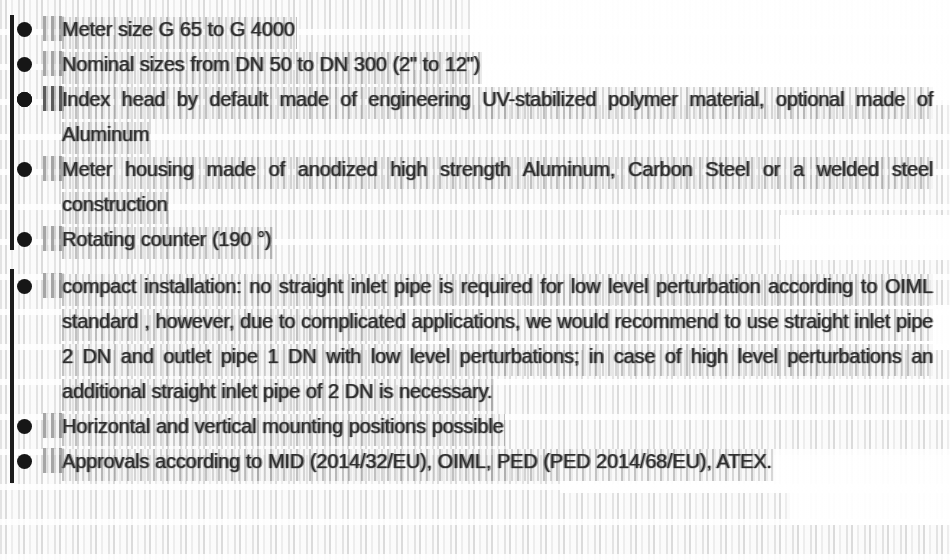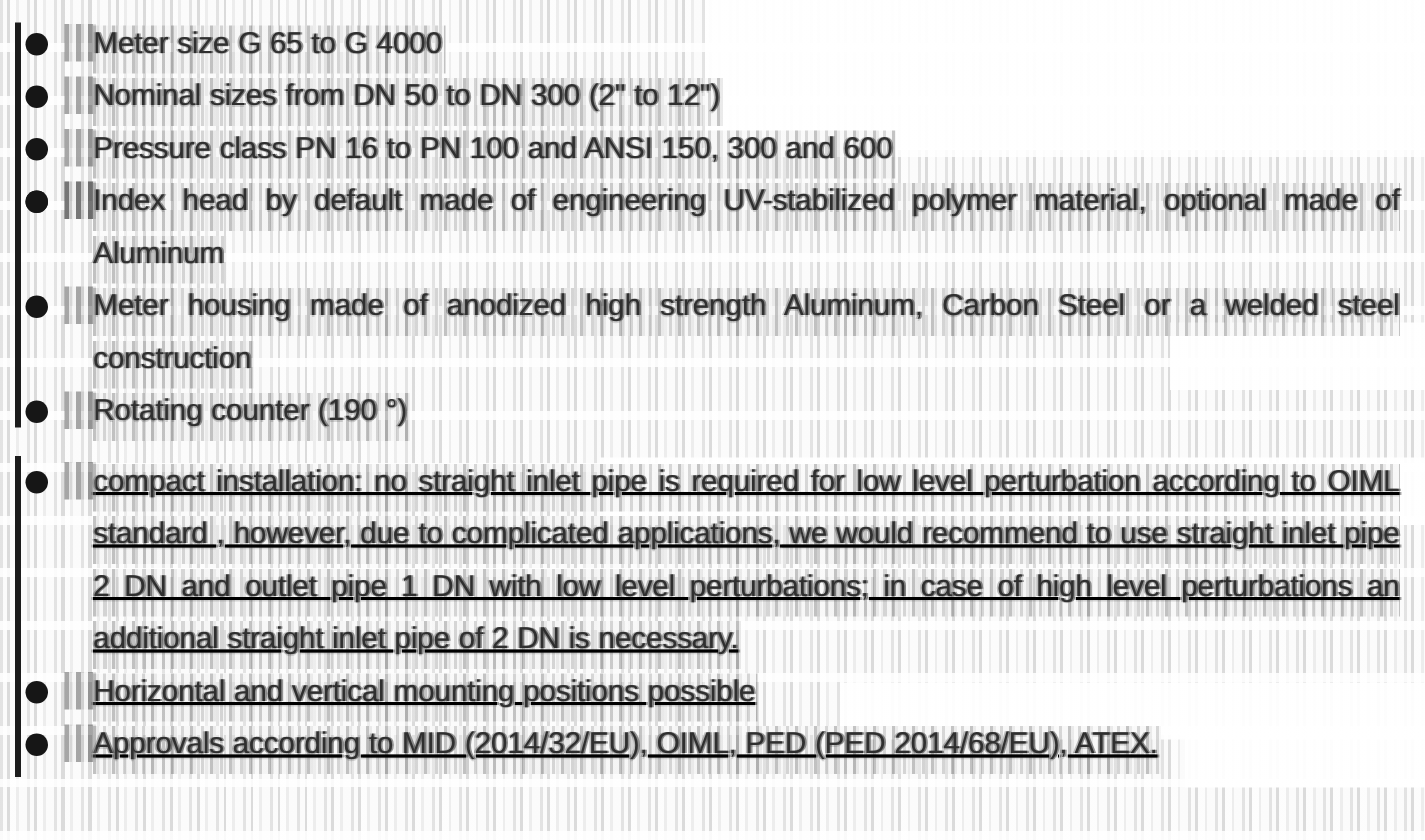--- a/index.html
+++ b/index.html
@@ -41,21 +41,20 @@
   }
   .content {
     position: relative;
     z-index: 1;
   }
   .block {
     position: relative;
   }
   .block-2 {
     margin-top: 4px;
-    text-decoration: underline;
   }
   
   .rail {
     position: absolute;
     left: 10px;
     top: 3px;
     bottom: 7px;
     width: 4px;
     background: var(--rail-color, #1c1c1c);
   }
@@ -133,21 +132,20 @@
           </li>
 
 
           <li>
             <span class="dot"></span>
             <span class="txt">Nominal sizes from DN 50 to DN 300 (2" to 12")</span>
           </li>
 
           <li>
             <span class="dot"></span>
-            <span class="txt">Pressure class PN 16 to PN 100 and ANSI 150, 300 and 600</span>
           </li>
 
           <li>
             <span class="dot"></span>
           </li>
 
           <li>
             <span class="dot"></span>
             <span class="txt">Index head by default made of engineering UV-stabilized polymer material, optional made of Aluminum</span>
           </li>

